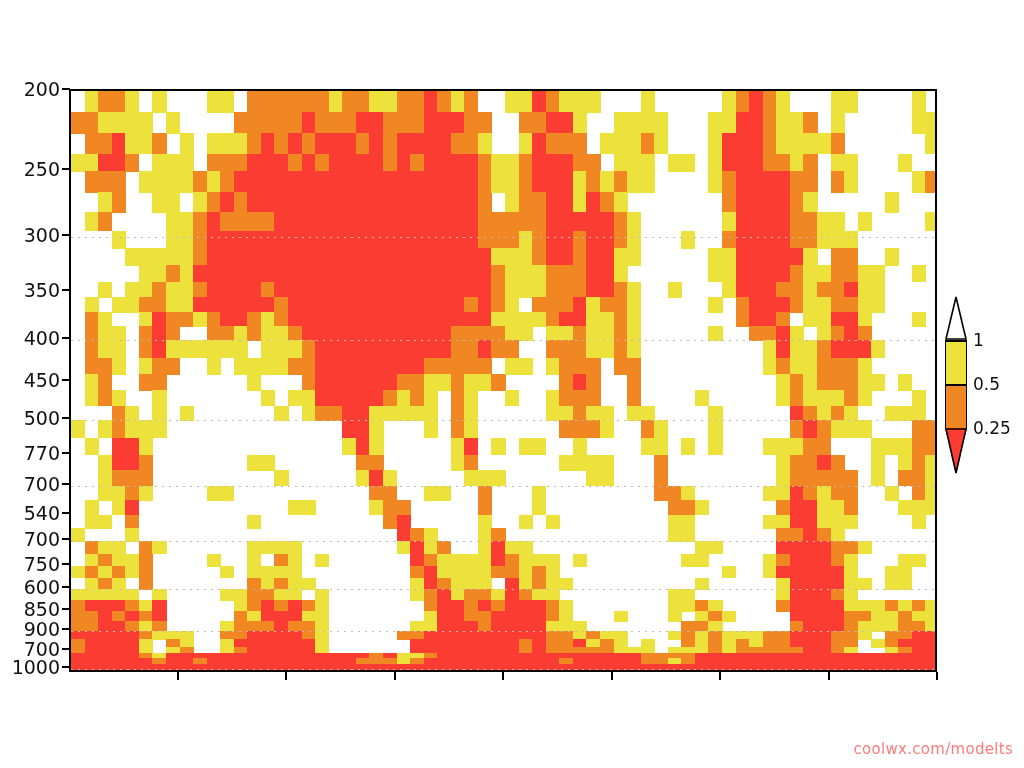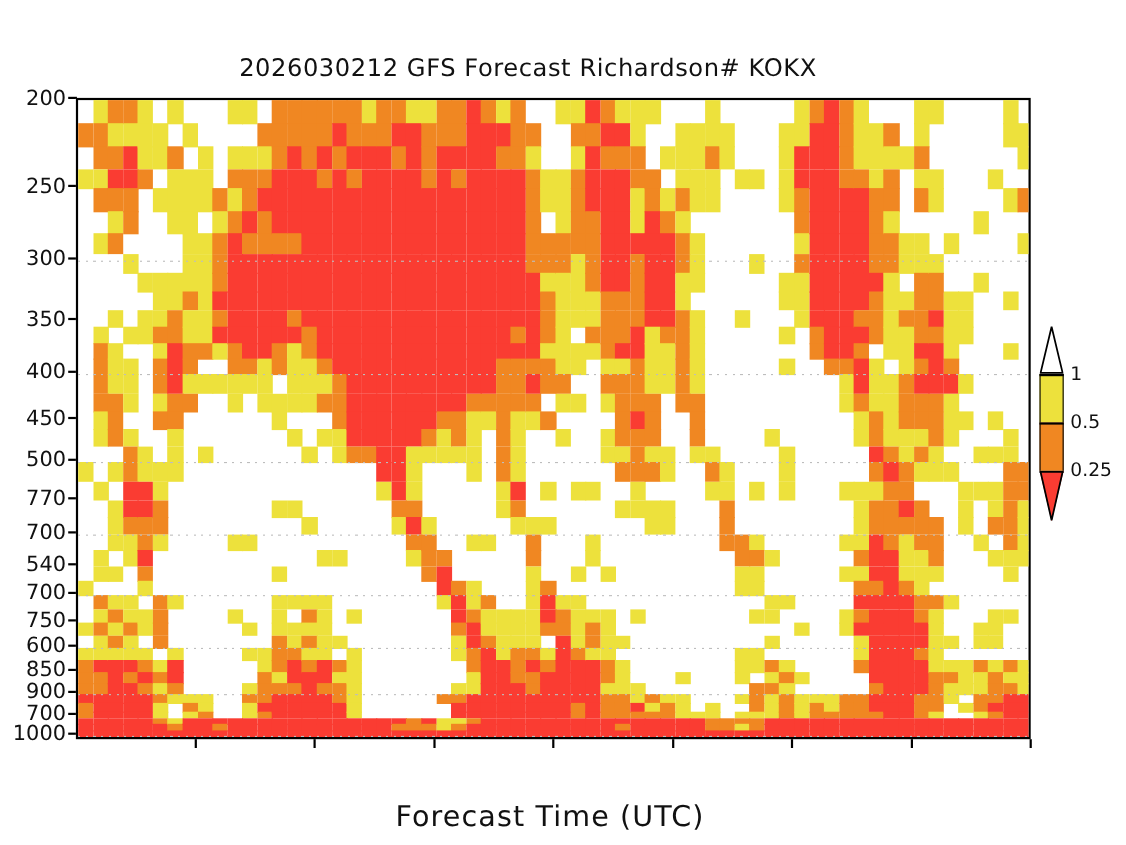--- a/index.html
+++ b/index.html
@@ -63,21 +63,20 @@
   #watermark{
     position:absolute;left:0;top:740px;width:1013px;text-align:right;
     font-size:15px;color:#ff7b7b;letter-spacing:.3px;
   }
 </style>
 </head>
 <body>
 
 <div id="chart-root">
 
-  <div id="chart-title">2026030212 GFS Forecast Richardson# KOKX</div>
 
   <div id="ytick-labels">
       <div class="ytick-label" style="top: 0px;">200</div>
       <div class="ytick-label" style="top: 80.1876px;">250</div>
       <div class="ytick-label" style="top: 145.706px;">300</div>
       <div class="ytick-label" style="top: 201.1px;">350</div>
       <div class="ytick-label" style="top: 249.085px;">400</div>
       <div class="ytick-label" style="top: 291.411px;">450</div>
       <div class="ytick-label" style="top: 329.273px;">500</div>
       <div class="ytick-label" style="top: 363.523px;">770</div>
@@ -1871,35 +1870,35 @@
       <div class="xtick-mark" style="left: 107.5px;"></div>
       <div class="xtick-mark" style="left: 216px;"></div>
       <div class="xtick-mark" style="left: 324.5px;"></div>
       <div class="xtick-mark" style="left: 433px;"></div>
       <div class="xtick-mark" style="left: 541.5px;"></div>
       <div class="xtick-mark" style="left: 650px;"></div>
       <div class="xtick-mark" style="left: 758.5px;"></div>
       <div class="xtick-mark" style="left: 867px;"></div>
     </div>
 
-  <div id="xaxis-title">Forecast Time (UTC)</div>
 
   <div id="colorbar">
       <div style="position: absolute; left: 4px; top: 0px; width: 22px; height: 44px; background: rgb(255, 255, 255); clip-path: polygon(50% 0px, 100% 100%, 0px 100%); border: none;"></div>
       <div style="position: absolute; left: 4px; top: 0px; width: 22px; height: 44px;"><svg width="22" height="44" viewBox="0 0 22 44">
           <polygon points="11,1 21,43 1,43" fill="none" stroke="#000" stroke-width="1.6"></polygon>
         </svg></div>
       <div class="cb-band" style="top: 44px; height: 44px; background: rgb(237, 225, 60);"></div>
       <div class="cb-band" style="top: 88px; height: 44px; background: rgb(240, 135, 34);"></div>
       <div class="cb-edge" style="top: 44px;"></div>
       <div class="cb-edge" style="top: 88px;"></div>
       <div class="cb-edge" style="top: 132px;"></div>
       <div style="position: absolute; left: 4px; top: 132px; width: 22px; height: 46px; background: rgb(250, 60, 50); clip-path: polygon(0px 0px, 100% 0px, 50% 100%);"></div>
       <div style="position: absolute; left: 4px; top: 132px; width: 22px; height: 46px;"><svg width="22" height="46" viewBox="0 0 22 46">
           <polygon points="1,1 21,1 11,45" fill="none" stroke="#000" stroke-width="1.6"></polygon>
         </svg></div>
       <div class="cb-label" style="top: 44px;">1</div>
       <div class="cb-label" style="top: 88px;">0.5</div>
       <div class="cb-label" style="top: 132px;">0.25</div>
     </div>
 
+  <div id="watermark">coolwx.com/modelts</div>
 
 </div>
 
 </body></html>

